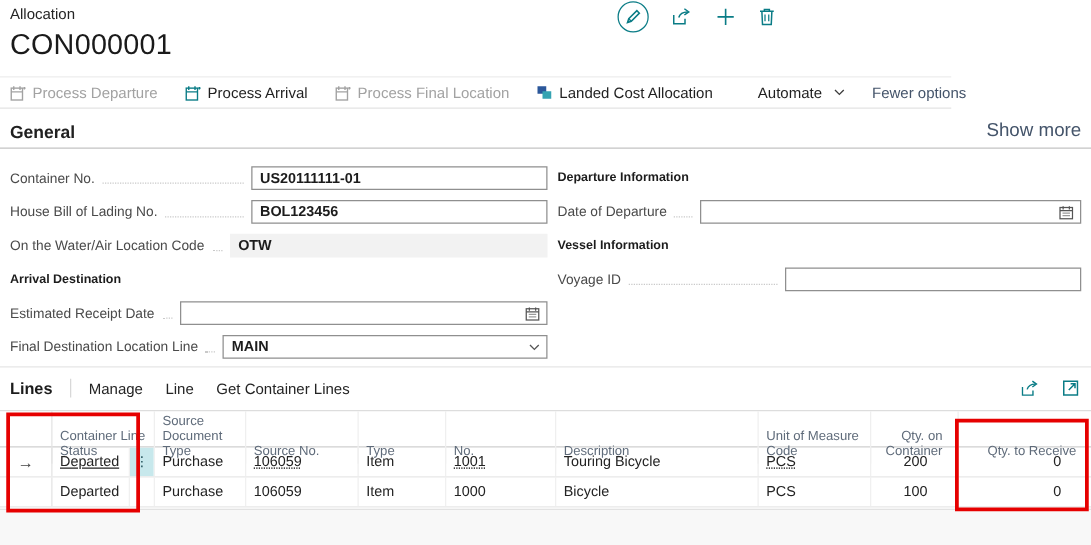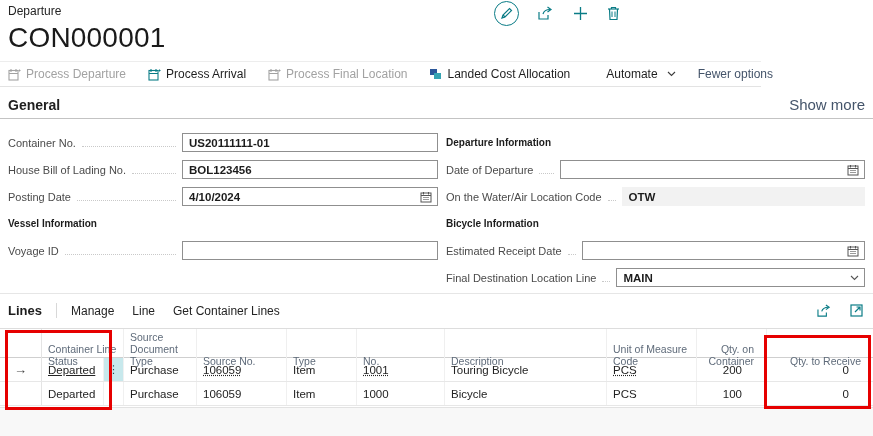--- a/index.html
+++ b/index.html
@@ -1,21 +1,21 @@
 <!DOCTYPE html>
 <html><head>
 <meta charset="utf-8">
 <style>
   * { margin:0; padding:0; box-sizing:border-box; }
   html,body { width:873px; height:436px; background:#fff; font-family:"Liberation Sans", sans-serif; color:#1f1f1f; }
   .page { position:relative; width:873px; height:436px; background:#fff; overflow:hidden; }
 
   
   .page-caption { position:absolute; left:8px; top:4px; font-size:12px; color:#242424; }
-  .page-title { position:absolute; left:8px; top:22px; font-size:28px; font-weight:400; color:#1a1a1a; letter-spacing:.2px; }
+  .page-title { position:absolute; left:8px; top:22px; font-size:23px; font-weight:400; color:#1a1a1a; letter-spacing:.2px; }
   .window-actions { position:absolute; left:494px; top:1px; display:flex; align-items:center; gap:19px; color:#0a7c86; }
   .circle-btn { width:25px; height:25px; border:1.4px solid #0a7c86; border-radius:50%; display:flex; align-items:center; justify-content:center; cursor:pointer; }
   .icon-btn { display:flex; align-items:center; justify-content:center; cursor:pointer; }
   svg { display:block; }
 
   
   .action-bar { position:absolute; left:0; top:61px; width:761px; height:26px; border-top:1px solid #ededed; border-bottom:1px solid #e3e3e3; display:flex; align-items:center; padding-left:8px; font-size:12px; }
   .action-item { display:flex; align-items:center; gap:5px; margin-right:22px; cursor:pointer; color:#1f1f1f; white-space:nowrap; }
   .action-item.disabled { color:#a2a2a2; cursor:default; }
   .v-sep { width:1px; height:16px; background:#d8d8d8; margin:0 14px 0 0; }
@@ -25,21 +25,21 @@
   .general { position:absolute; left:0; top:96px; width:873px; }
   .section-head { display:flex; align-items:flex-end; justify-content:space-between; padding:0 8px 5px 8px; border-bottom:1px solid #c3c3c3; }
   .section-title { font-size:14px; font-weight:700; color:#202020; }
   .show-more { font-size:15px; color:#44546a; cursor:pointer; }
   .fields-grid { display:grid; grid-template-columns:430px 419px; column-gap:8px; padding:10px 8px 0 8px; }
   .field-row { display:flex; align-items:center; height:27px; }
   .sub-row { display:flex; align-items:center; height:27px; font-size:10px; font-weight:700; color:#1c1c1c; }
   .lbl { font-size:11px; color:#4a4a4a; white-space:nowrap; }
   .leader { flex:1; border-bottom:1px dotted #c9c9c9; margin:0 6px; position:relative; top:4px; min-width:8px; }
   .input-wrap { display:flex; align-items:center; height:19px; border:1px solid #8f8f8f; background:#fff; }
-  .input-wrap.w-left { width:256px; }
+  .input-wrap.w-left { width:237px;align-items:flex-end; }
   .input-wrap.w-right { width:305px; }
   .input-wrap input { border:none; outline:none; flex:1; min-width:0; height:100%; padding:0 6px; font-family:inherit; font-size:11.5px; font-weight:600; color:#1c1c1c; background:transparent; }
   .input-wrap.disabled { border-color:transparent; background:#f2f2f2; }
   .disabled-val { font-size:11.5px; font-weight:600; color:#1c1c1c; padding:0 6px; }
   .field-icon { padding:0 5px; display:flex; align-items:center; color:#555; }
 
   
   .lines-divider { position:absolute; left:0; top:293px; width:873px; border-top:1px solid #e6e6e6; }
   .lines-bar { position:absolute; left:0; top:298px; width:873px; height:25px; display:flex; align-items:center; padding:0 10px 0 8px; font-size:12px; }
   .lines-tab { font-weight:700; font-size:13px; color:#1c1c1c; margin-right:14px; cursor:pointer; }
@@ -70,21 +70,21 @@
   
   .red-box { position:absolute; border:3px solid #e60000; pointer-events:none; }
   .red-box.status-col { left:5px; top:330px; width:107px; height:80px; }
   .red-box.qty-col { left:764px; top:335px; width:107px; height:74px; }
 </style>
 </head>
 <body>
 
 <div class="page">
 
-  <div class="page-caption">Departure</div>
+  <div class="page-caption">Allocation</div>
   <div class="window-actions">
     <div class="circle-btn">
       <span>
         <svg width="13" height="13" viewBox="0 0 13 13">
             <path d="M2 11 L3 8 L9.5 1.5 L11.5 3.5 L5 10 Z" fill="none" stroke="#0a7c86" stroke-width="1.2"></path>
             <path d="M3 8 L5 10" stroke="#0a7c86" stroke-width="1.2"></path>
           </svg>
       </span>
     </div>
     <div class="icon-btn">
@@ -202,43 +202,29 @@
             <svg width="12" height="12" viewBox="0 0 12 12">
                 <rect x="1" y="2" width="10" height="9" fill="none" stroke="#555" stroke-width="1"></rect>
                 <path d="M3.5 1 v2.5 M8.5 1 v2.5 M1 4.5 h10" stroke="#555" stroke-width="1"></path>
                 <path d="M3 6.5 h6 M3 8.5 h6" stroke="#9a9a9a" stroke-width="1"></path>
               </svg>
           </span>
         </span>
       </div>
 
       <div class="field-row">
-        <span class="lbl">Posting Date</span>
-        <span class="leader"></span>
-        <span class="input-wrap w-left">
-          <input value="4/10/2024" style="">
-          <span class="field-icon">
-            <svg width="12" height="12" viewBox="0 0 12 12">
-                <rect x="1" y="2" width="10" height="9" fill="none" stroke="#555" stroke-width="1"></rect>
-                <path d="M3.5 1 v2.5 M8.5 1 v2.5 M1 4.5 h10" stroke="#555" stroke-width="1"></path>
-                <path d="M3 6.5 h6 M3 8.5 h6" stroke="#9a9a9a" stroke-width="1"></path>
-              </svg>
-          </span>
-        </span>
-      </div>
-      <div class="field-row">
         <span class="lbl">On the Water/Air Location Code</span>
         <span class="leader"></span>
         <span class="input-wrap w-right disabled">
           <span class="disabled-val">OTW</span>
         </span>
       </div>
 
       <div class="sub-row">Vessel Information</div>
-      <div class="sub-row">Bicycle Information</div>
+      <div class="sub-row">Arrival Destination</div>
 
       <div class="field-row">
         <span class="lbl">Voyage ID</span>
         <span class="leader"></span>
         <span class="input-wrap w-left">
           <input value="" style="">
         </span>
       </div>
       <div class="field-row">
         <span class="lbl">Estimated Receipt Date</span>

